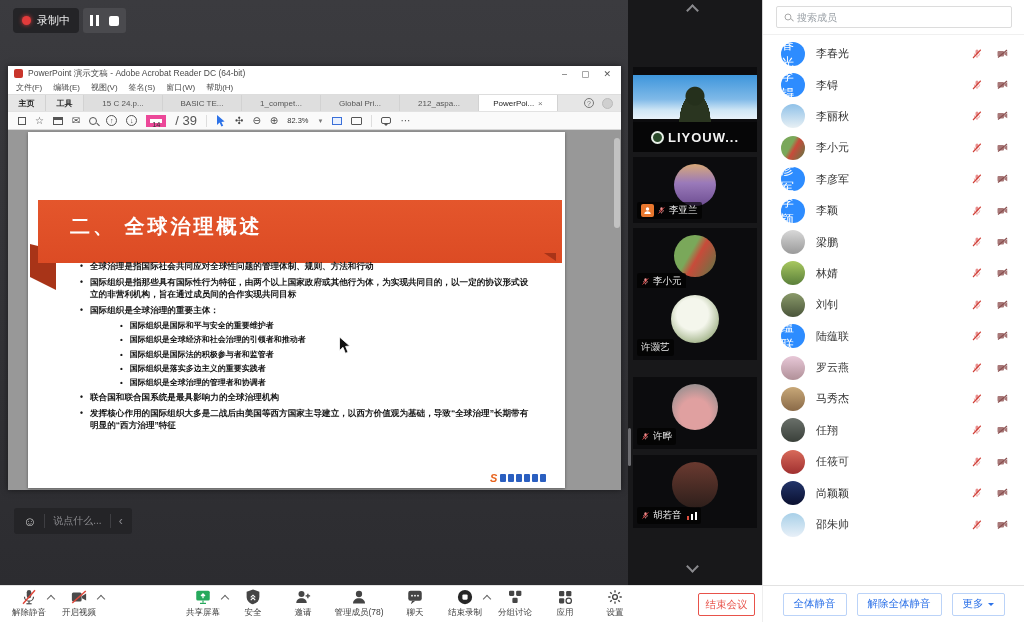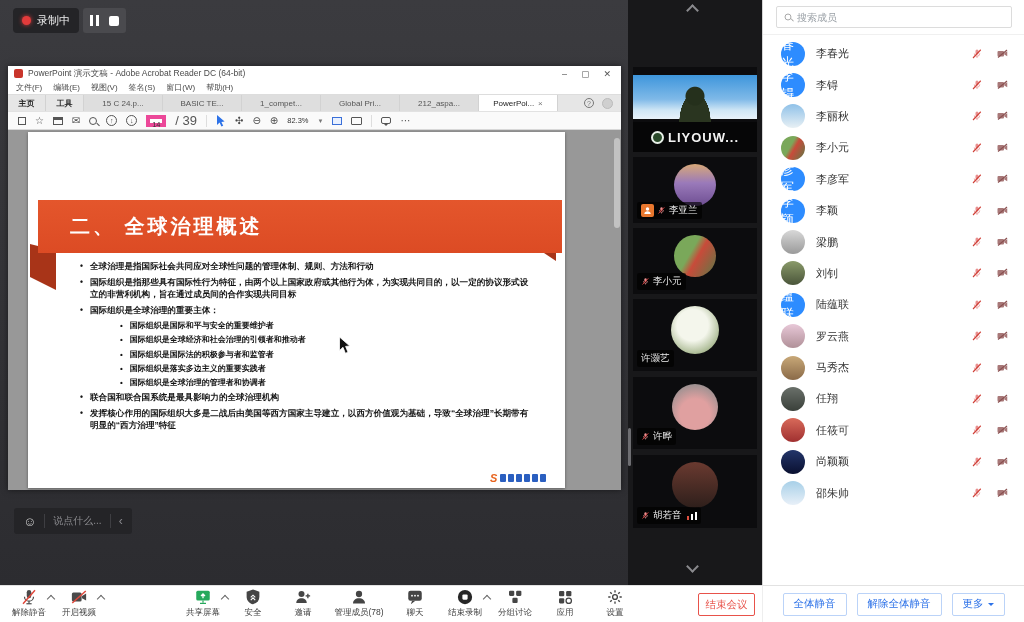--- a/index.html
+++ b/index.html
@@ -77,21 +77,21 @@
   .i-comm:after { content:""; position:absolute; left:2px; top:6px;
     border:2px solid transparent; border-top-color:#555; }
 
   .docpane { position:relative; height:360px; background:#989898; overflow:hidden; }
   .vsb { position:absolute; right:1px; top:8px; width:6px; height:90px;
     background:#C2C2C2; border-radius:3px; }
   .page { position:absolute; left:20px; top:2px; width:537px; height:356px;
     background:#fff; box-shadow:0 1px 3px rgba(0,0,0,.4); }
 
   
-  .ribbon { position:absolute; left:10px; top:68px; width:524px; height:53px;
+  .ribbon { position:absolute; left:10px; top:68px; width:524px; height:63px;
     background:linear-gradient(#E4562C,#DC4B24); }
   .ribbon-title { position:absolute; left:32px; top:13px; color:#fff;
     font-size:20px; font-weight:bold; letter-spacing:3px; }
   .tail { position:absolute; left:2px; top:112px; width:26px; height:46px;
     background:#A83418; clip-path:polygon(0 0,100% 14%,100% 100%,0 72%); }
   .foldR { position:absolute; left:516px; top:121px; width:0; height:0;
     border-top:8px solid #A83418; border-left:12px solid transparent; }
 
   .bullets { position:absolute; left:52px; top:128px; width:452px;
     color:#151515; }
@@ -430,21 +430,21 @@
         <svg width="9" height="9" viewBox="0 0 24 24">
             <rect x="9" y="3" width="6" height="10" rx="3" fill="#E89090"></rect>
             <path d="M6.5 11a5.5 5.5 0 0 0 11 0" stroke="#E89090" stroke-width="1.8" fill="none"></path>
             <line x1="12" y1="16.5" x2="12" y2="20" stroke="#E89090" stroke-width="1.8"></line>
             <line x1="4" y1="20" x2="19.5" y2="3.5" stroke="#E04040" stroke-width="2.4"></line>
           </svg>
         <span class="nm">李小元</span>
       </div>
     </div>
 
-    <div class="tile" style="top:299px;height:72px;">
+    <div class="tile" style="top:288px;height:72px;">
       <div class="avw">
           <span class="av ph-cat" style="width:48px;height:48px;"></span>
         </div>
       <div class="chip">
         <span class="nm">许灏艺</span>
       </div>
     </div>
 
     <div class="tile" style="top:377px;height:72px;">
       <div class="avw">
@@ -608,20 +608,35 @@
             <line x1="12" y1="16.5" x2="12" y2="20" stroke="#E89090" stroke-width="1.6"></line>
             <line x1="4" y1="20" x2="19.5" y2="3.5" stroke="#D04038" stroke-width="2.2"></line>
           </svg>
         <svg class="cam-s" width="13" height="12" viewBox="0 0 24 24">
             <rect x="2" y="6" width="13" height="11" rx="2" fill="#A87878"></rect>
             <path d="M15.5 10l6-3.5v10l-6-3.5z" fill="#A87878"></path>
             <line x1="3" y1="19" x2="21" y2="4" stroke="#8A5050" stroke-width="2.2"></line>
           </svg>
       </div>
 
+      <div class="mrow">
+        <span class="mav ph-green"></span>
+        <span class="mname">林婧</span>
+        <svg class="mic-s" width="12" height="12" viewBox="0 0 24 24">
+            <rect x="9" y="3" width="6" height="10" rx="3" fill="#E89090"></rect>
+            <path d="M6.5 11a5.5 5.5 0 0 0 11 0" stroke="#E89090" stroke-width="1.6" fill="none"></path>
+            <line x1="12" y1="16.5" x2="12" y2="20" stroke="#E89090" stroke-width="1.6"></line>
+            <line x1="4" y1="20" x2="19.5" y2="3.5" stroke="#D04038" stroke-width="2.2"></line>
+          </svg>
+        <svg class="cam-s" width="13" height="12" viewBox="0 0 24 24">
+            <rect x="2" y="6" width="13" height="11" rx="2" fill="#A87878"></rect>
+            <path d="M15.5 10l6-3.5v10l-6-3.5z" fill="#A87878"></path>
+            <line x1="3" y1="19" x2="21" y2="4" stroke="#8A5050" stroke-width="2.2"></line>
+          </svg>
+      </div>
 
       <div class="mrow">
         <span class="mav ph-olive"></span>
         <span class="mname">刘钊</span>
         <svg class="mic-s" width="12" height="12" viewBox="0 0 24 24">
             <rect x="9" y="3" width="6" height="10" rx="3" fill="#E89090"></rect>
             <path d="M6.5 11a5.5 5.5 0 0 0 11 0" stroke="#E89090" stroke-width="1.6" fill="none"></path>
             <line x1="12" y1="16.5" x2="12" y2="20" stroke="#E89090" stroke-width="1.6"></line>
             <line x1="4" y1="20" x2="19.5" y2="3.5" stroke="#D04038" stroke-width="2.2"></line>
           </svg>

